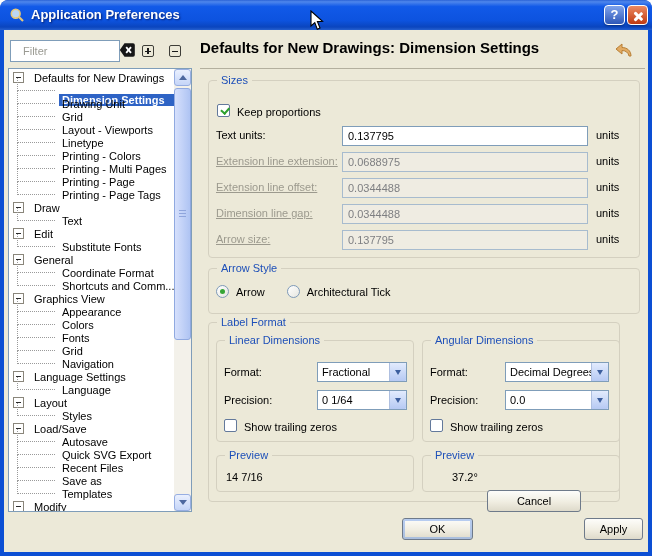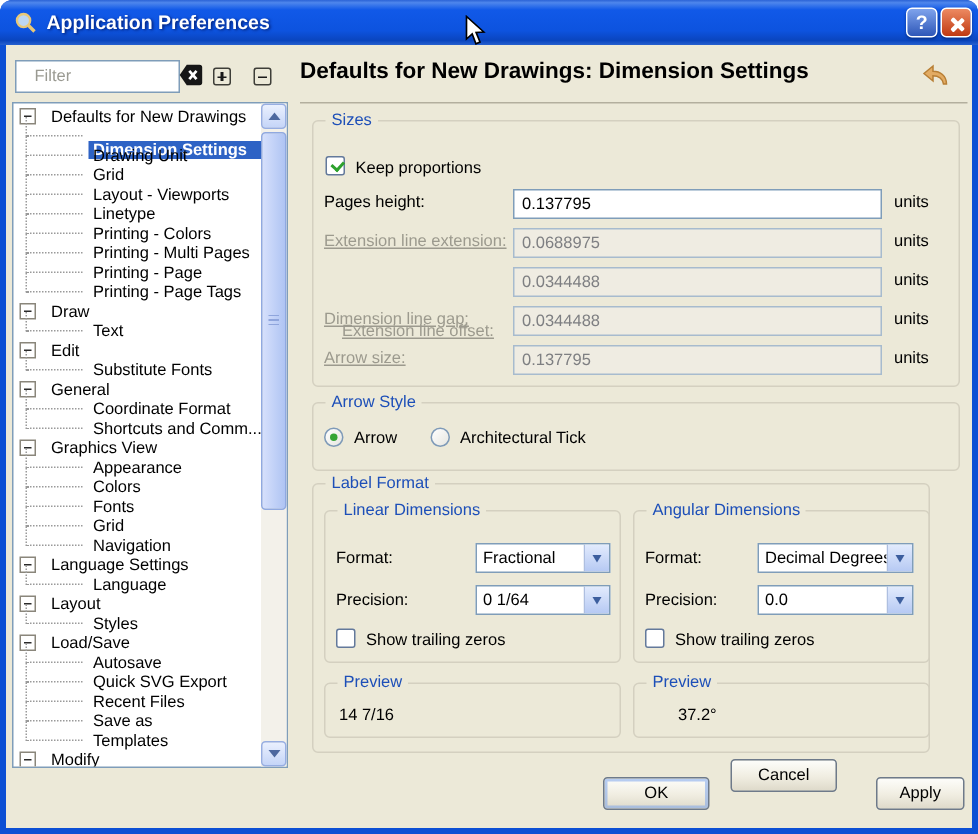--- a/index.html
+++ b/index.html
@@ -320,29 +320,29 @@
     <div class="group" style="left:212px;top:425px;width:198px;height:37px">
       <span class="gtitle">Preview</span>
     </div>
     <span class="flabel" style="left:222px;top:441px">14 7/16</span>
     <div class="group" style="left:418px;top:425px;width:198px;height:37px">
       <span class="gtitle">Preview</span>
     </div>
     <span class="flabel" style="left:448px;top:441px">37.2°</span>
 
     <div class="xpbtn default" style="left:398px;top:488px;width:71px">OK</div>
-    <div class="xpbtn" style="left:483px;top:476px;width:71px">Cancel</div>
+    <div class="xpbtn" style="left:483px;top:460px;width:94px">Cancel</div>
     <div class="xpbtn" style="left:580px;top:488px;width:59px">Apply</div>
-  <div class="flabel" style="left: 212px; top: 99px;">Pages height:</div>
+  <div class="flabel" style="left: 212px; top: 99px;">Text units:</div>
       <input class="field" value="0.137795" style="left: 338px; top: 96px; width: 246px;">
       <div class="flabel" style="left: 592px; top: 99px;">units</div>
       <div class="flabel dis" style="left: 212px; top: 125px;">Extension line extension:</div>
       <input class="field dis" readonly="" value="0.0688975" style="left: 338px; top: 122px; width: 246px;">
       <div class="flabel" style="left: 592px; top: 125px;">units</div>
-      <div class="flabel dis" style="left: 224px; top: 151px; margin-top: 34px;">Extension line offset:</div>
+      <div class="flabel dis" style="left: 212px; top: 151px;">Extension line offset:</div>
       <input class="field dis" readonly="" value="0.0344488" style="left: 338px; top: 148px; width: 246px;">
       <div class="flabel" style="left: 592px; top: 151px;">units</div>
       <div class="flabel dis" style="left: 212px; top: 177px;">Dimension line gap:</div>
       <input class="field dis" readonly="" value="0.0344488" style="left: 338px; top: 174px; width: 246px;">
       <div class="flabel" style="left: 592px; top: 177px;">units</div>
       <div class="flabel dis" style="left: 212px; top: 203px;">Arrow size:</div>
       <input class="field dis" readonly="" value="0.137795" style="left: 338px; top: 200px; width: 246px;">
       <div class="flabel" style="left: 592px; top: 203px;">units</div>
     </div>
 

